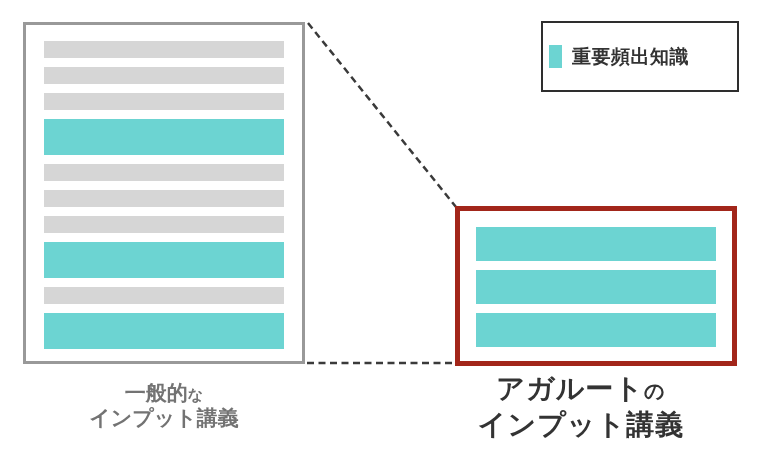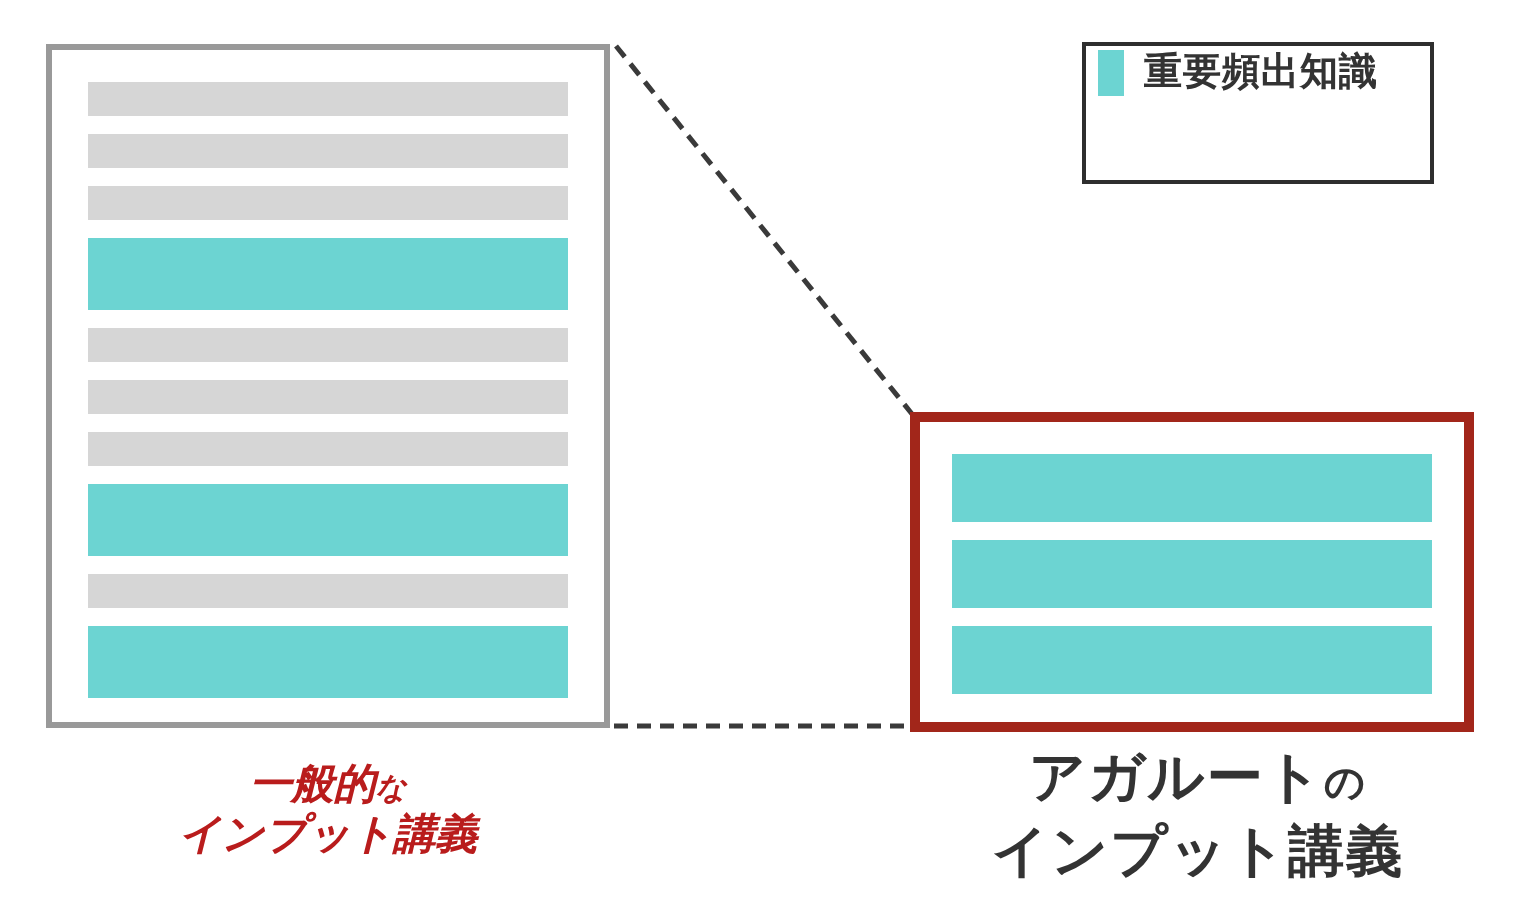--- a/index.html
+++ b/index.html
@@ -40,25 +40,25 @@
     padding-top: 16px;
     gap: 9px;
   }
   .bar { width: 240px; flex: 0 0 auto; }
   .bar.unimportant { height: 17px; background: var(--unimportant, #d6d6d6); }
   .bar.important  { height: 36px; background: var(--important, #6cd4d2); }
   .panel-right .bar.important { height: 34px; }
   .legend {
     position: absolute;
     left: 541px; top: 21px;
-    width: 176px; height: 71px;
+    width: 198px; height: 71px;
     background: #ffffff;
     border: 2px solid #2e2e2e;
     display: flex;
-    flex-direction: column;
+    flex-direction: row;
     justify-content: space-between;
     gap: 6px;
     padding-left: 6px;
   }
   .legend-row { display: flex; align-items: center; gap: 10px; }
   .legend-swatch { width: 13px; height: 23px; flex: 0 0 13px; }
   .legend-swatch.important { background: var(--important, #6cd4d2); }
   .legend-swatch.unimportant { background: var(--unimportant, #d6d6d6); }
   .legend-label {
     font-size: 19px;
@@ -72,25 +72,24 @@
     text-align: center;
     font-weight: bold;
     white-space: nowrap;
   }
   .caption .small { font-size: 0.72em; }
   .caption-left {
     left: 23px; top: 381px;
     width: 282px;
     font-size: 21px;
     line-height: 23px;
-    color: #b91c1c;
-    font-style: italic;
+    color: #737373;
   }
   .caption-right {
-    left: 458px; top: 372px;
+    left: 440px; top: 372px;
     width: 282px;
     font-size: 28px;
     line-height: 33px;
     color: #333333;
     letter-spacing: 1px;
   }
 </style>
 </head>
 <body>
 

